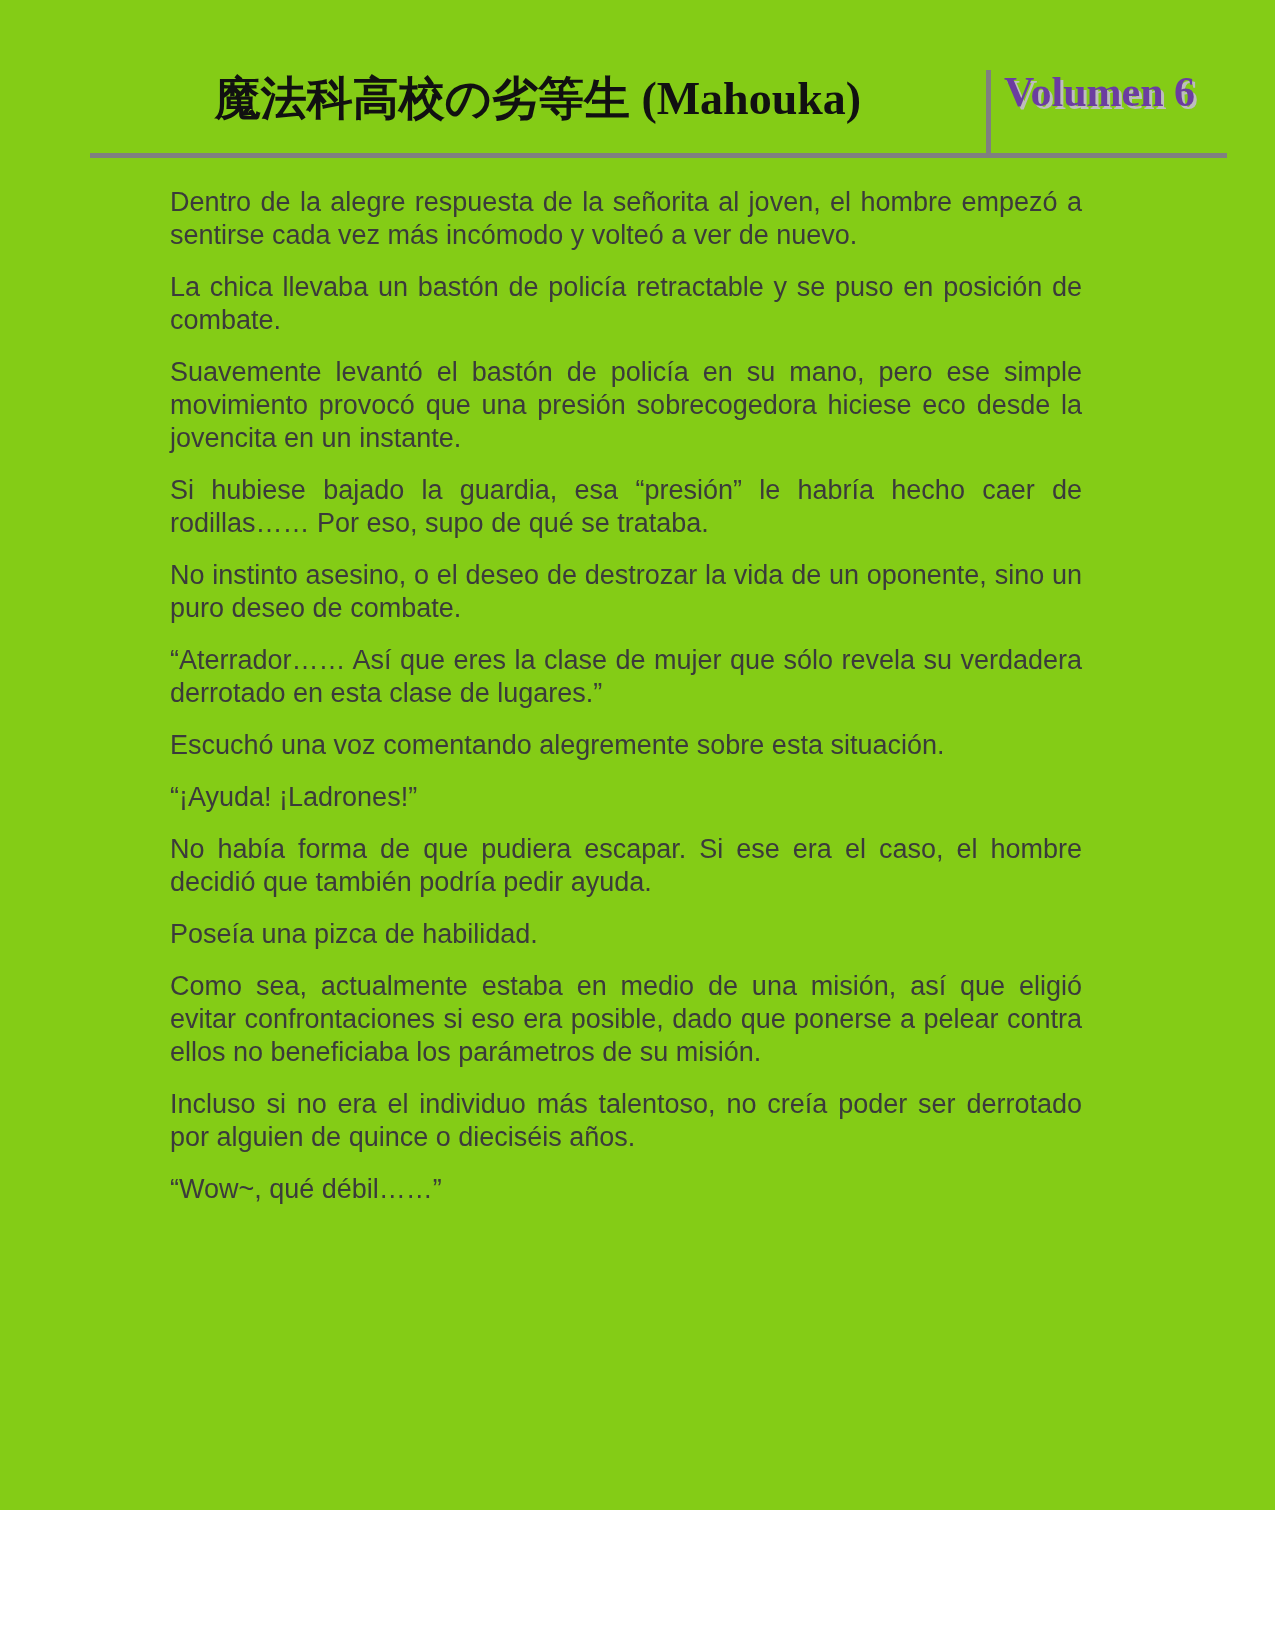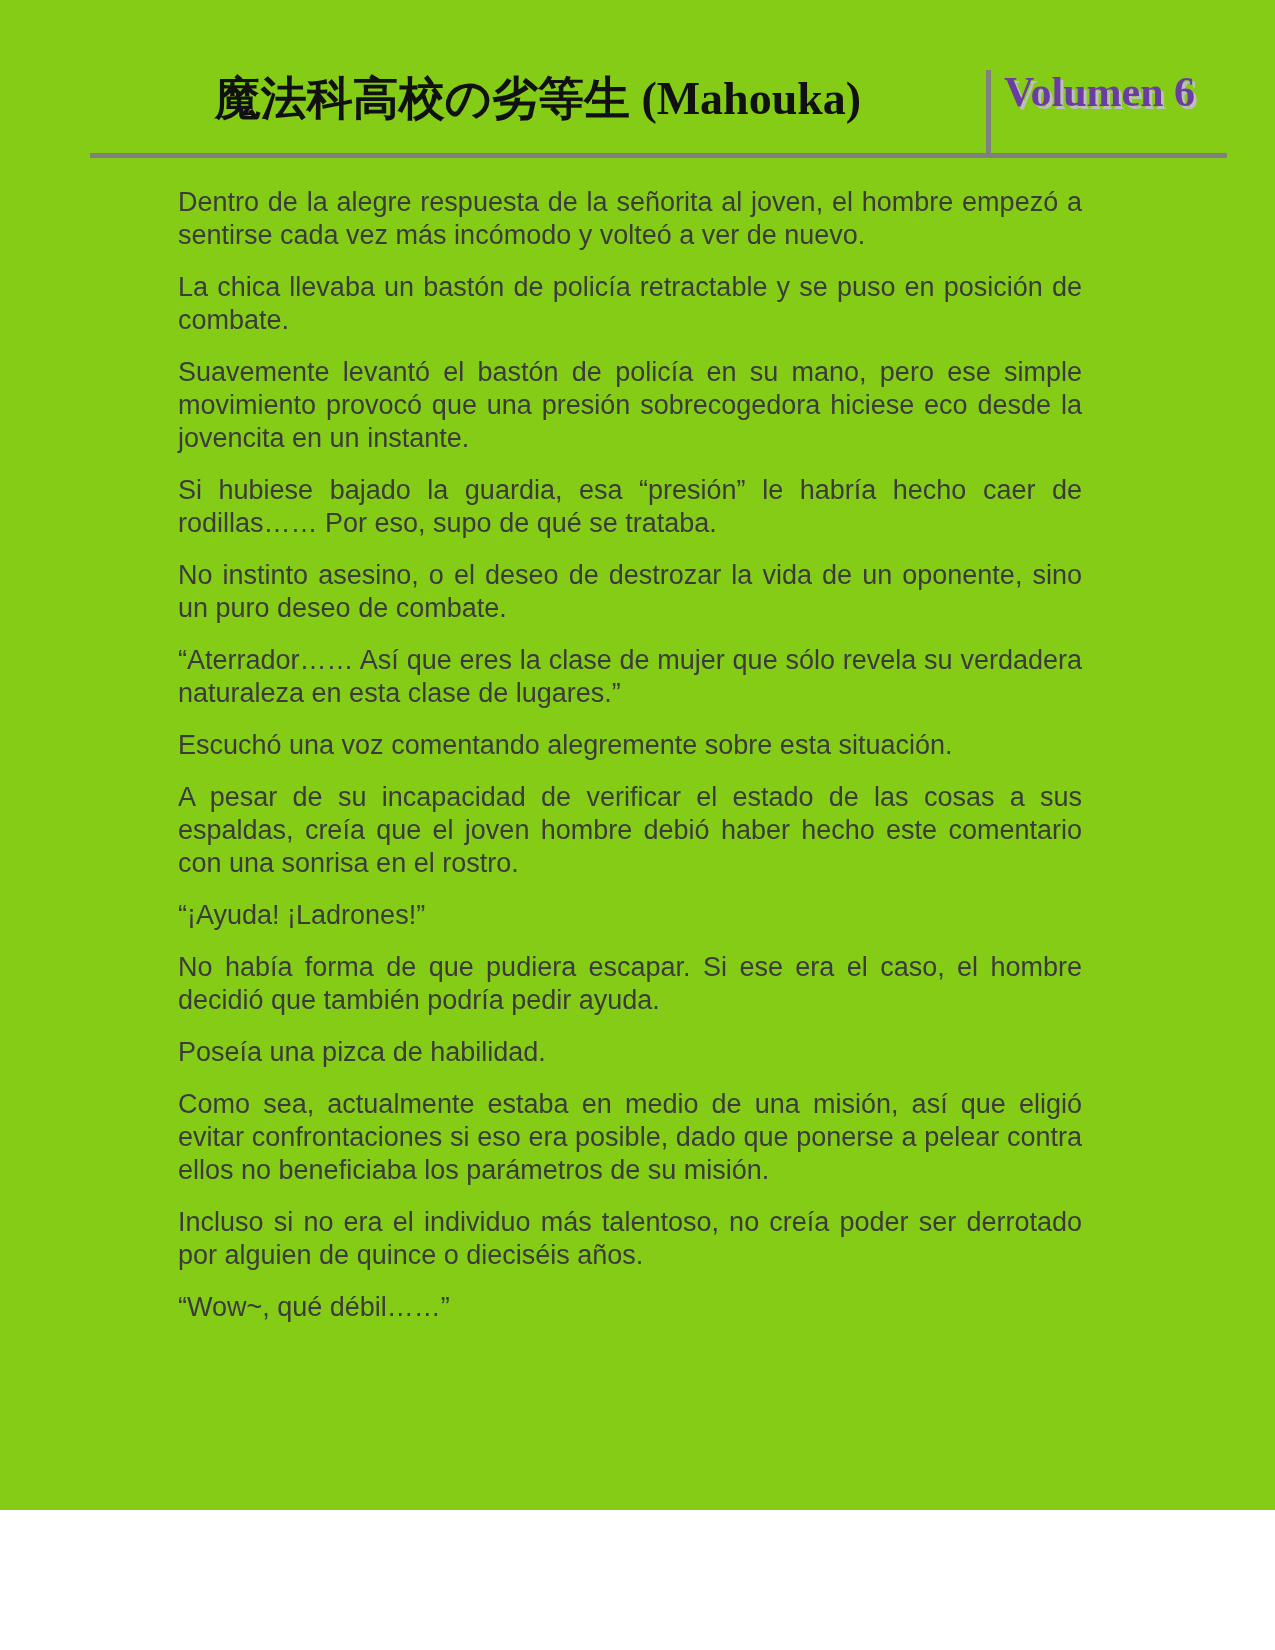--- a/index.html
+++ b/index.html
@@ -65,21 +65,21 @@
   }
 
   
   .content {
     position: absolute;
     top: 186px;
     left: 170px;
     width: 912px;
   }
   .content p {
-    margin: 0 0 19px 8px;
+    margin: 0 0 19px 0;
     font-size: 27px;
     line-height: 33px;
     color: #3b3b3b;
     text-align: justify;
   }
 
   
   .footer {
     position: absolute;
     left: 0;
@@ -119,23 +119,22 @@
     <div class="volume-label">Volumen 6</div>
     <div class="header-rule"></div>
   </div>
 
   <div class="content">
       <p>Dentro de la alegre respuesta de la señorita al joven, el hombre empezó a sentirse cada vez más incómodo y volteó a ver de nuevo.</p>
       <p>La chica llevaba un bastón de policía retractable y se puso en posición de combate.</p>
       <p>Suavemente levantó el bastón de policía en su mano, pero ese simple movimiento provocó que una presión sobrecogedora hiciese eco desde la jovencita en un instante.</p>
       <p>Si hubiese bajado la guardia, esa “presión” le habría hecho caer de rodillas…… Por eso, supo de qué se trataba.</p>
       <p>No instinto asesino, o el deseo de destrozar la vida de un oponente, sino un puro deseo de combate.</p>
-      <p>“Aterrador…… Así que eres la clase de mujer que sólo revela su verdadera naturaleza en esta clase de lugares.”</p>
+      <p>“Aterrador…… Así que eres la clase de mujer que sólo revela su verdadera derrotado en esta clase de lugares.”</p>
       <p>Escuchó una voz comentando alegremente sobre esta situación.</p>
-      <p>A pesar de su incapacidad de verificar el estado de las cosas a sus espaldas, creía que el joven hombre debió haber hecho este comentario con una sonrisa en el rostro.</p>
       <p>“¡Ayuda! ¡Ladrones!”</p>
       <p>No había forma de que pudiera escapar. Si ese era el caso, el hombre decidió que también podría pedir ayuda.</p>
       <p>Poseía una pizca de habilidad.</p>
       <p>Como sea, actualmente estaba en medio de una misión, así que eligió evitar confrontaciones si eso era posible, dado que ponerse a pelear contra ellos no beneficiaba los parámetros de su misión.</p>
       <p>Incluso si no era el individuo más talentoso, no creía poder ser derrotado por alguien de quince o dieciséis años.</p>
       <p>“Wow~, qué débil……”</p>
     </div>
 
   <div class="footer">
     <div class="footer-line"></div>

